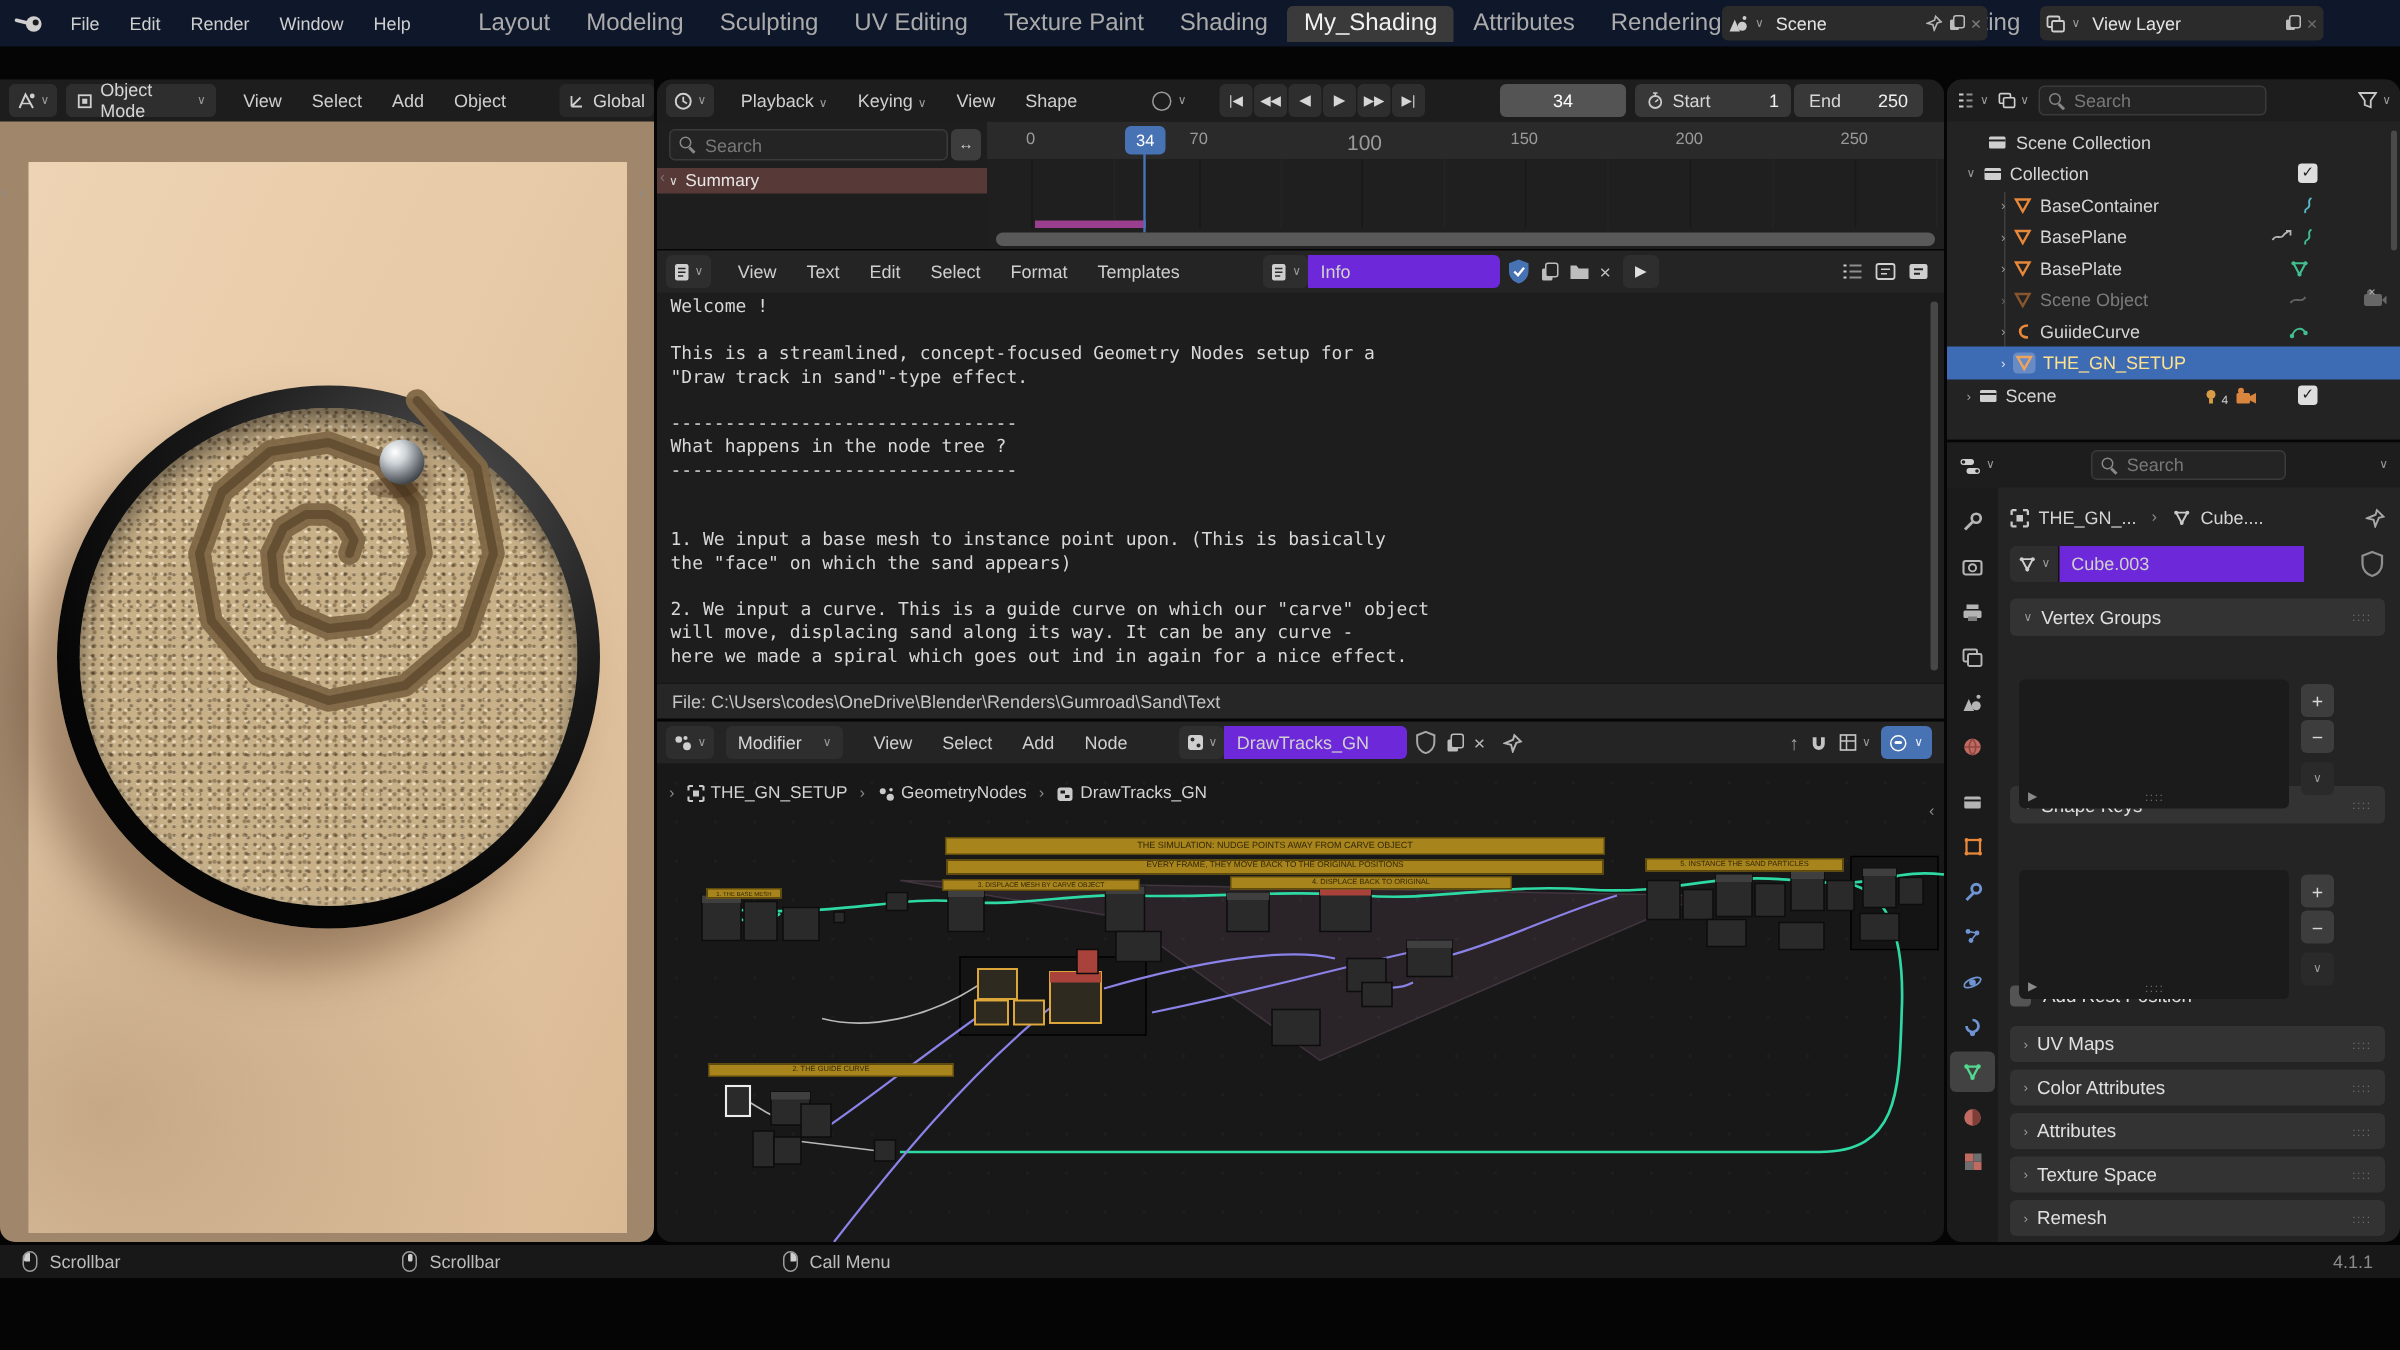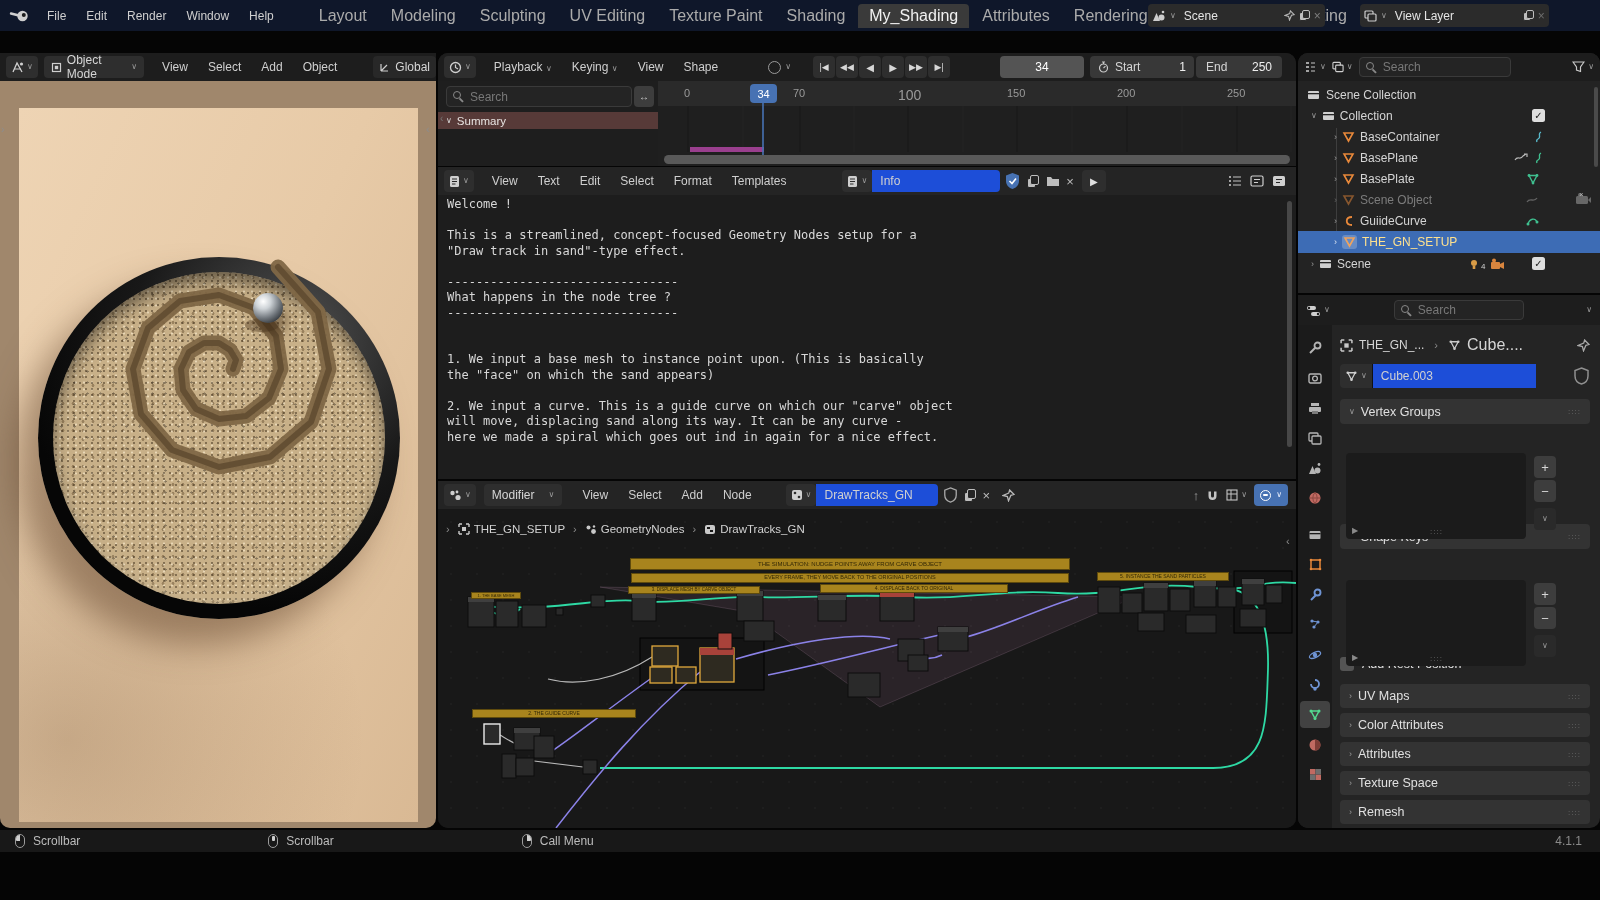--- a/index.html
+++ b/index.html
@@ -5,21 +5,21 @@
 *{box-sizing:border-box;margin:0;padding:0}
 html,body{width:1600px;height:900px;background:#000;overflow:hidden}
 body{font-family:"Liberation Sans",sans-serif;color:#c9c9c9;-webkit-font-smoothing:antialiased}
 #app{position:relative;width:1600px;height:900px;background:#050505}
 .abs{position:absolute}
 .row{display:flex;align-items:center}
 .menu{font-size:12px;color:#cfcfcf;padding:0 10px;white-space:nowrap;cursor:default}
 .tab{font-size:16px;color:#ababab;padding:3px 11px;border-radius:4px 4px 0 0;white-space:nowrap}
 .tab.active{background:#3a3a3a;color:#f1f1f1}
 .btn{background:#2e2e2e;border-radius:4px;display:inline-flex;align-items:center;justify-content:center;color:#d6d6d6;font-size:12px}
-.field{background:#1d4ed8;border-radius:4px;display:inline-flex;align-items:center;color:#d0d0d0;font-size:12px}
+.field{background:#6d28d9;border-radius:4px;display:inline-flex;align-items:center;color:#d0d0d0;font-size:12px}
 .chev{font-size:8px;color:#9a9a9a;line-height:1}
 .crumbsep{color:#8b8b8b;font-size:11px;padding:0 4px}
 .mag{position:relative;width:11px;height:11px;display:inline-block;flex:none}
 .mag::before{content:"";position:absolute;width:6px;height:6px;border:1.5px solid #888;border-radius:50%;left:0;top:0}
 .mag::after{content:"";position:absolute;width:4.5px;height:1.5px;background:#888;transform:rotate(45deg);left:6px;top:8px}
 .ph{color:#787878}
 .cam{position:relative;width:12px;height:8px;background:#c4c4c4;border-radius:1.5px;display:inline-block}
 .cam::before{content:"";position:absolute;right:-3px;top:1px;border-left:3.5px solid #c4c4c4;border-top:3px solid transparent;border-bottom:3px solid transparent;transform:scaleX(-1)}
 .cam::after{content:"";position:absolute;left:1.5px;top:-3px;width:4px;height:4px;border-radius:50%;background:#c4c4c4}
 .cam.dim,.eyec.dim{opacity:.5}
@@ -343,20 +343,23 @@
 --------------------------------
 
 
 1. We input a base mesh to instance point upon. (This is basically
 the "face" on which the sand appears)
 
 2. We input a curve. This is a guide curve on which our "carve" object
 will move, displacing sand along its way. It can be any curve -
 here we made a spiral which goes out ind in again for a nice effect.</pre>
     <div class="abs" style="left:849px;top:34px;width:5px;height:246px;background:#474747;border-radius:3px"></div>
+    <div class="row" style="position:absolute;left:0;top:288px;width:858px;height:24px;background:#262626;border-top:1px solid #171717;padding-left:10px">
+      <span style="font-size:12px;color:#c4c4c4">File: C:\Users\codes\OneDrive\Blender\Renders\Gumroad\Sand\Text</span>
+    </div>
   </div>
 
   <div class="abs" style="left:438px;top:481px;width:858px;height:347px;background:#181818;border-radius:0 0 10px 10px;overflow:hidden">
     <div class="row" style="height:28px;background:#242424;padding-left:6px">
       <span class="btn" style="height:22px;padding:0 5px;gap:3px;background:#2e2e2e">
         <span>
             <svg width="13" height="12" viewBox="0 0 13 12">
               <circle cx="3.5" cy="4" r="2.2" fill="#cfcfcf"></circle>
               <circle cx="9" cy="8.5" r="2.6" fill="#cfcfcf"></circle>
               <circle cx="8" cy="3" r="1.4" fill="#cfcfcf"></circle>
@@ -576,21 +579,21 @@
               <path d="M1 1 H12 L8.5 6 V10.5 L4.5 9 V6 Z" fill="none" stroke="#c8c8c8" stroke-width="1.2"></path>
             </svg>
           </span>
         <span class="chev">∨</span>
       </span>
     </div>
 
     <div class="abs" style="left:0;top:28px;width:302px;height:212px;background:#232323;font-size:12px">
       <div class="abs" style="left:38px;top:47px;width:1px;height:125px;background:#3e3e3e"></div>
 
-      <div class="row abs" style="left:0;top:3px;width:302px;height:21px;padding-left:9px;gap:6px">
+      <div class="row abs" style="left:0;top:3px;width:302px;height:21px;padding-left:27px;gap:6px">
         <span>
             <svg width="13" height="11" viewBox="0 0 13 11">
               <rect x="1" y="2" width="11" height="8" rx="1" fill="#cfcfcf"></rect>
               <rect x="1" y="4" width="11" height="1.3" fill="#232323"></rect>
             </svg>
           </span>
         <span style="color:#d5d5d5">Scene Collection</span>
       </div>
       <div class="row abs" style="left:0;top:24px;width:302px;height:21px;padding-left:13px;gap:5px">
         <span class="chev">∨</span>
@@ -863,21 +866,21 @@
         <span style="font-size:12px;color:#d5d5d5">THE_GN_...</span>
         <span class="crumbsep">›</span>
         <span>
             <svg width="13" height="12" viewBox="0 0 14 12">
               <path d="M3 2.5 H11 L7 10 Z" fill="none" stroke="#c9c9c9" stroke-width="1.4"></path>
               <circle cx="3" cy="2.5" r="1.4" fill="#c9c9c9"></circle>
               <circle cx="11" cy="2.5" r="1.4" fill="#c9c9c9"></circle>
               <circle cx="7" cy="10" r="1.4" fill="#c9c9c9"></circle>
             </svg>
           </span>
-        <span style="font-size:16px;color:#d5d5d5">Cube....</span>
+        <span style="font-size:12px;color:#d5d5d5">Cube....</span>
         <span style="margin-left:auto">
             <svg width="13" height="13" viewBox="0 0 12 12">
               <path d="M7 1 L11 5 L8.2 5.8 L6 11 L5 7 L1 6 L6.2 3.8 Z" fill="none" stroke="#a8a8a8" stroke-width="1.2"></path>
             </svg>
           </span>
       </div>
       <div class="row" style="gap:0;height:26px;margin-top:6px">
         <span class="btn" style="height:24px;padding:0 5px;gap:3px;border-radius:4px 0 0 4px">
           <svg width="13" height="12" viewBox="0 0 14 12">
               <path d="M3 2.5 H11 L7 10 Z" fill="none" stroke="#cfcfcf" stroke-width="1.4"></path>

